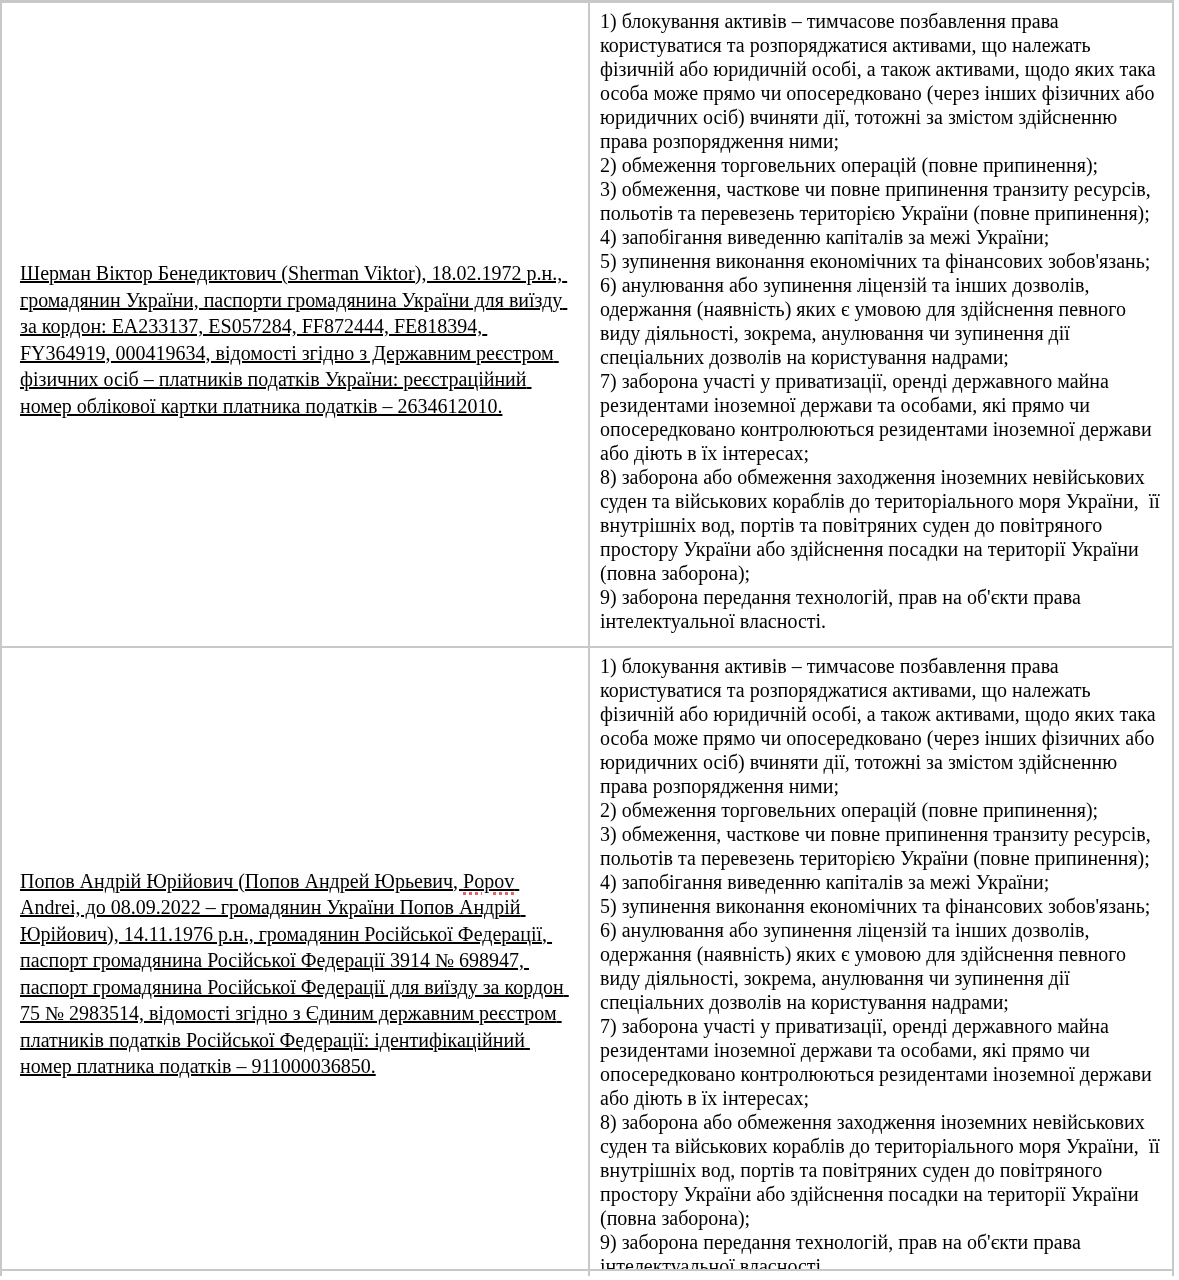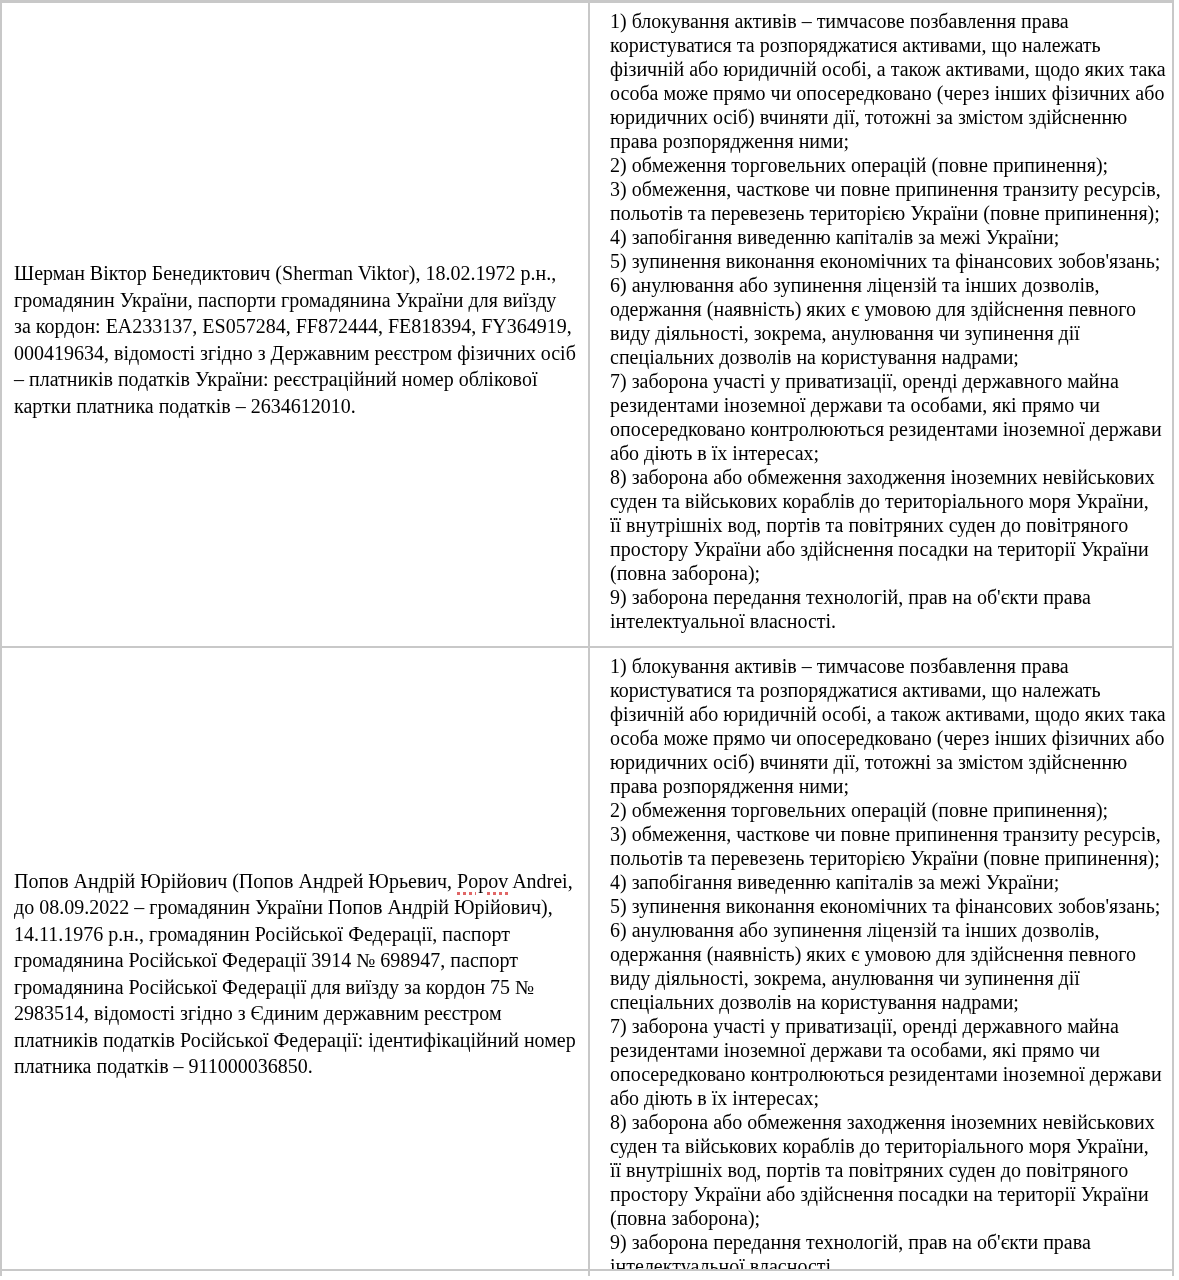--- a/index.html
+++ b/index.html
@@ -41,27 +41,28 @@
   }
   .cell.person {
     width: 588px;
     border-right: 2px solid #c8c8c8;
     display: flex;
     align-items: center;
     padding: 30px 8px 0 10px;
   }
   .cell.measures {
     flex: 1;
-    padding: 6px 4px 0 20px;
+    padding: 6px 4px 0 10px;
   }
   .person-text {
-    margin: 2px;
+    margin: 8px;
     font-size: 20px;
     line-height: 26.5px;
     white-space: pre-wrap;
+    text-decoration: underline;
   }
   .sanction-item {
     font-size: 20px;
     line-height: 24px;
     white-space: pre-wrap;
   }
   .spell-marked {
     text-decoration: underline dotted #e06666;
     text-decoration-thickness: 2.5px;
     text-underline-offset: 4px;

